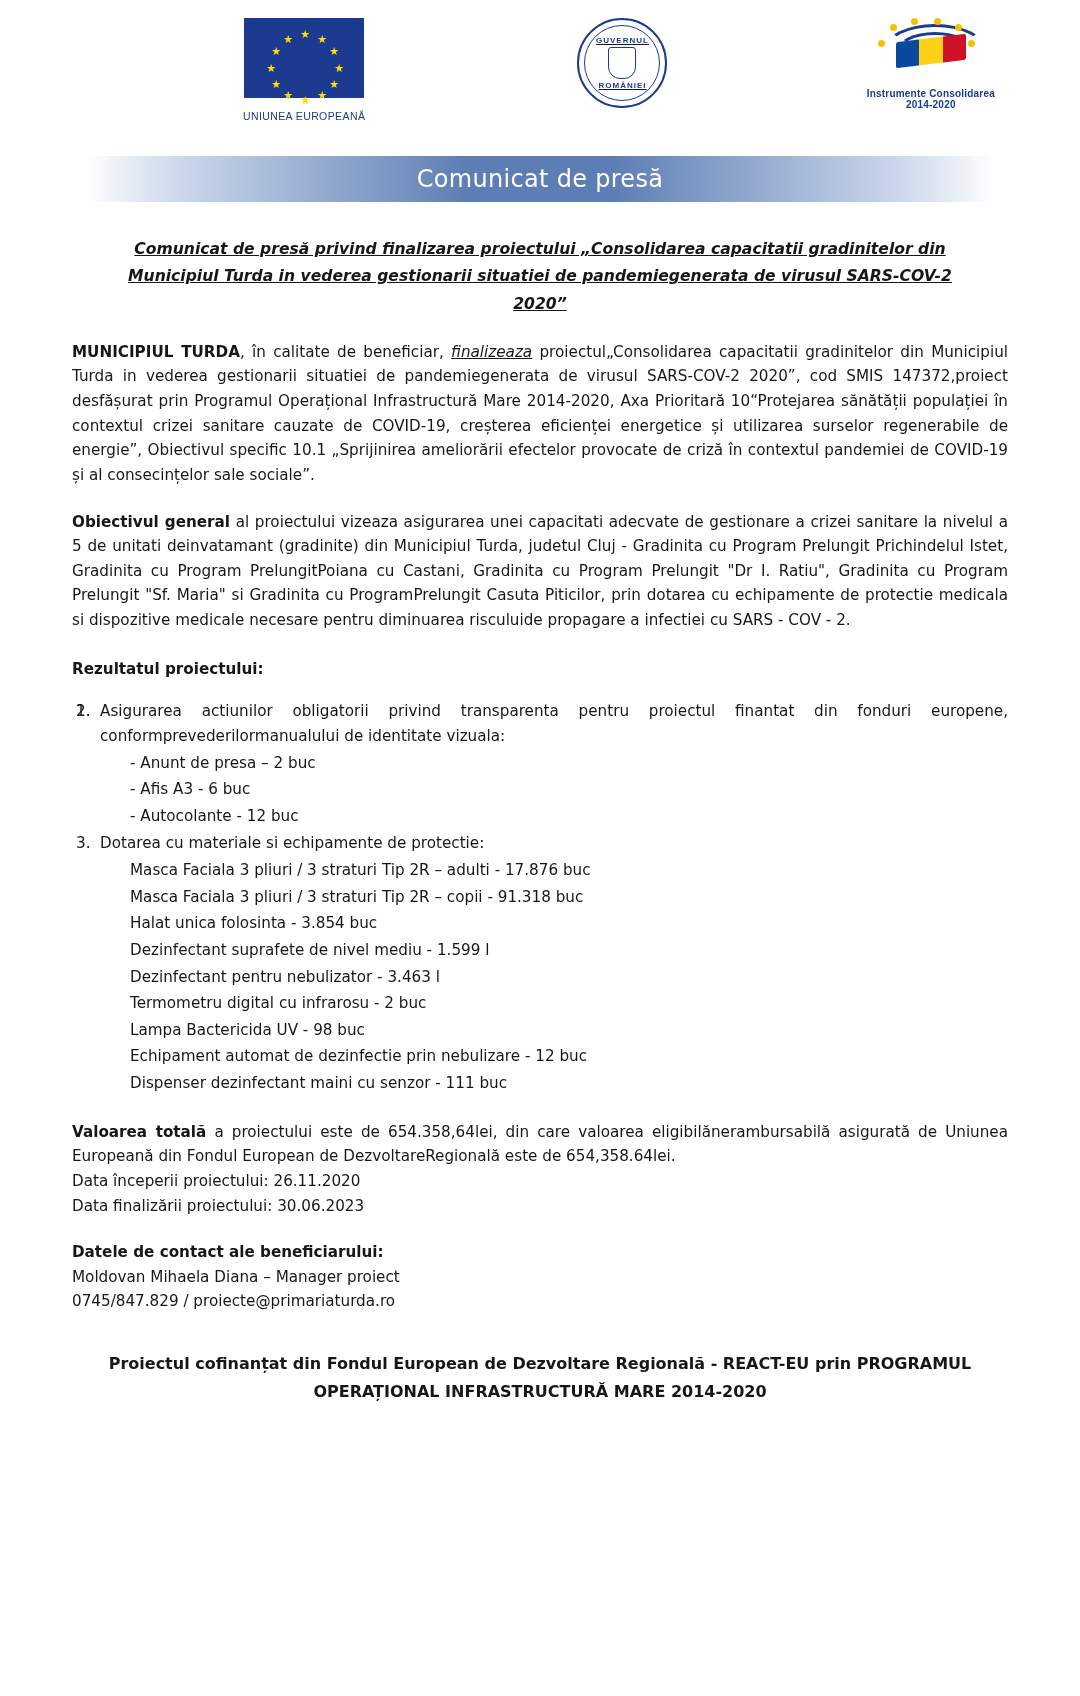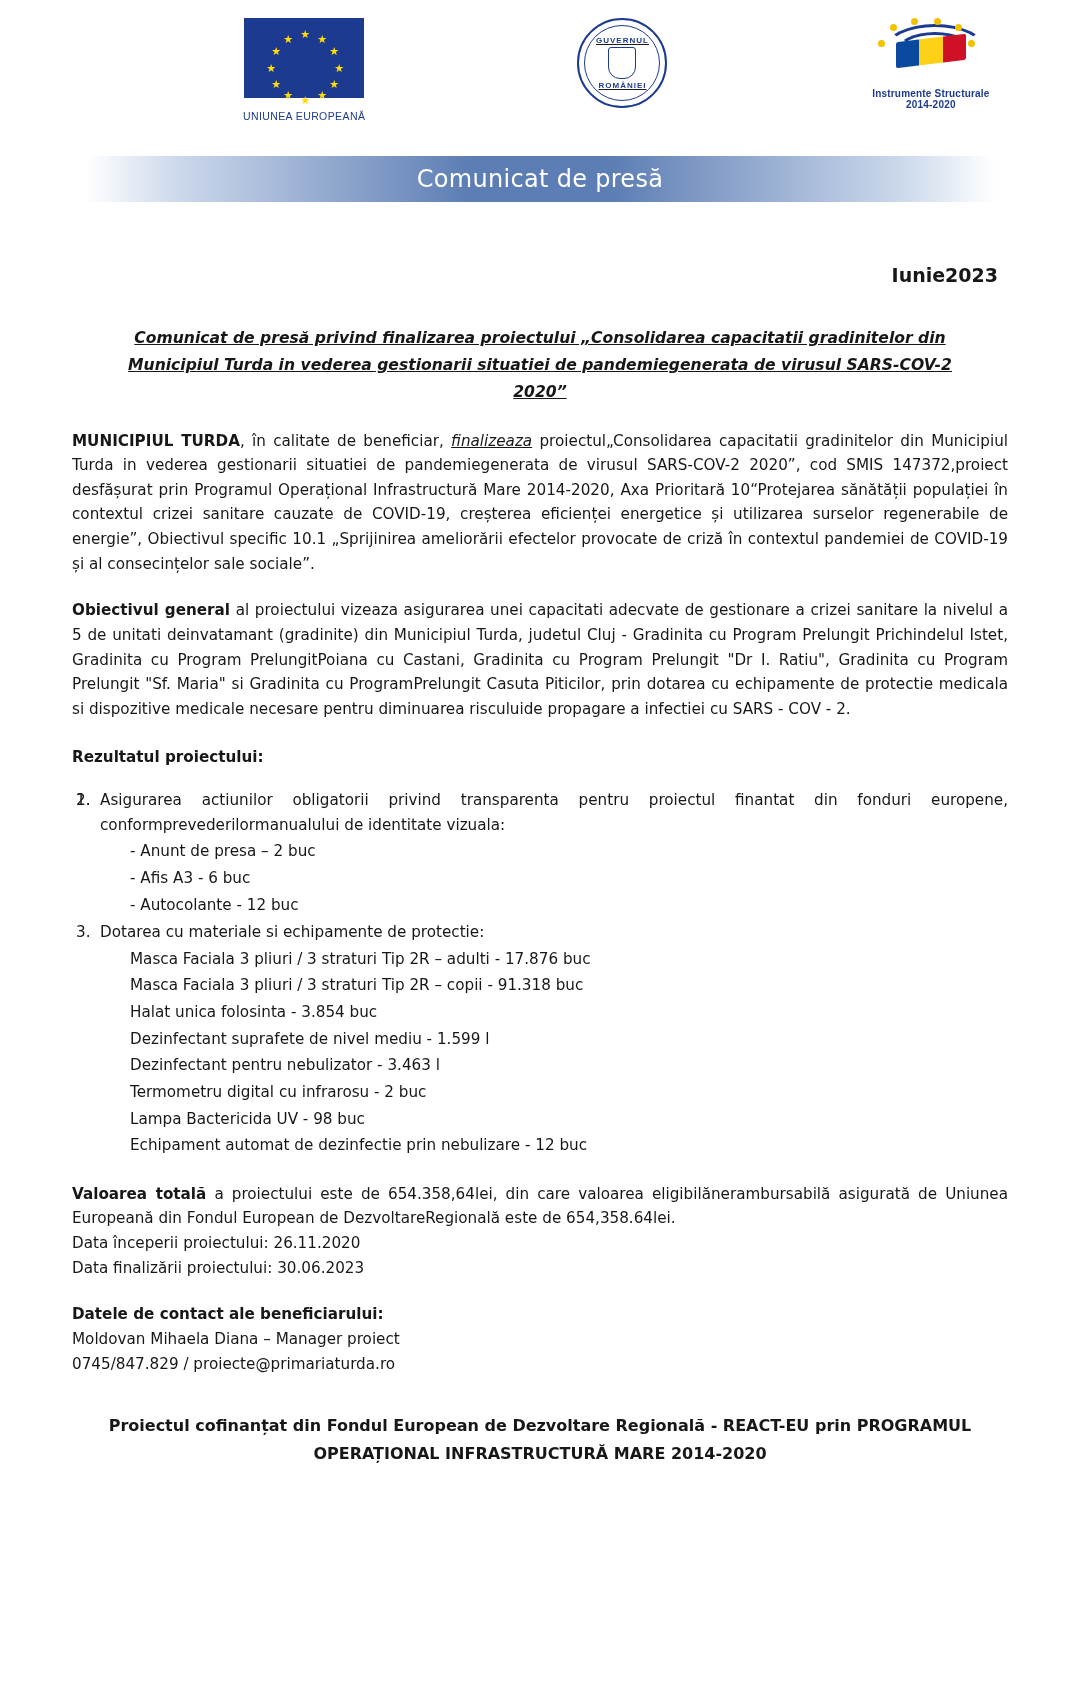--- a/index.html
+++ b/index.html
@@ -263,33 +263,32 @@
         <div class="is-arc" style="width:72px;height:34px;left:40px;top:14px;"></div>
         <div class="is-dot" style="left:22px;top:22px;"></div>
         <div class="is-dot" style="left:34px;top:6px;"></div>
         <div class="is-dot" style="left:55px;top:0px;"></div>
         <div class="is-dot" style="left:78px;top:0px;"></div>
         <div class="is-dot" style="left:99px;top:6px;"></div>
         <div class="is-dot" style="left:112px;top:22px;"></div>
         <div class="is-flag"></div>
       </div>
       <div class="is-caption">
-        <span>Instrumente Structurale</span>
+        <span>Instrumente Consolidarea</span>
         <span>2014-2020</span>
       </div>
     </div>
   </div>
 
   <div class="banner">
     <div class="banner-text">Comunicat de presă</div>
   </div>
 
   <div class="content">
 
-    <div class="date-line">Iunie2023</div>
 
     <div class="doc-title">
       <span>Comunicat de presă privind finalizarea proiectului „Consolidarea capacitatii gradinitelor din</span>
       <br>
       <span>Municipiul Turda in vederea gestionarii situatiei de pandemiegenerata de virusul SARS-COV-2 2020”</span>
     </div>
 
     <p class="para"><span class="b">MUNICIPIUL TURDA</span><span>, în calitate de beneficiar, </span><span class="u-i">finalizeaza</span><span> proiectul„Consolidarea capacitatii gradinitelor din Municipiul Turda in vederea gestionarii situatiei de pandemiegenerata de virusul SARS-COV-2 2020”, cod SMIS 147372,proiect desfășurat prin Programul Operațional Infrastructură Mare 2014-2020, Axa Prioritară 10“Protejarea sănătății populației în contextul crizei sanitare cauzate de COVID-19, creșterea eficienței energetice și utilizarea surselor regenerabile de energie”, Obiectivul specific 10.1 „Sprijinirea ameliorării efectelor provocate de criză în contextul pandemiei de COVID-19 și al consecințelor sale sociale”.</span></p>
 
     <p class="para"><span class="b">Obiectivul general</span><span> al proiectului vizeaza asigurarea unei capacitati adecvate de gestionare a crizei sanitare la nivelul a 5 de unitati deinvatamant (gradinite) din Municipiul Turda, judetul Cluj - Gradinita cu Program Prelungit Prichindelul Istet, Gradinita cu Program PrelungitPoiana cu Castani, Gradinita cu Program Prelungit "Dr I. Ratiu", Gradinita cu Program Prelungit "Sf. Maria" si Gradinita cu ProgramPrelungit Casuta Piticilor, prin dotarea cu echipamente de protectie medicala si dispozitive medicale necesare pentru diminuarea risculuide propagare a infectiei cu SARS - COV - 2.</span></p>
@@ -317,20 +316,21 @@
         <span>Dotarea cu materiale si echipamente de protectie:</span>
         <ul class="sub-list equip-list">
           <li>Masca Faciala 3 pliuri / 3 straturi Tip 2R – adulti - 17.876 buc</li>
           <li>Masca Faciala 3 pliuri / 3 straturi Tip 2R – copii - 91.318 buc</li>
           <li>Halat unica folosinta - 3.854 buc</li>
           <li>Dezinfectant suprafete de nivel mediu - 1.599 l</li>
           <li>Dezinfectant pentru nebulizator - 3.463 l</li>
           <li>Termometru digital cu infrarosu - 2 buc</li>
           <li>Lampa Bactericida UV - 98 buc</li>
           <li>Echipament automat de dezinfectie prin nebulizare - 12 buc</li>
+          <li>Dispenser dezinfectant maini cu senzor - 111 buc</li>
         </ul>
       </li>
     </ol>
 
     <div class="value-block">
       <span class="b">Valoarea totală</span><span> a proiectului este de 654.358,64lei, din care valoarea eligibilănerambursabilă asigurată de Uniunea Europeană din Fondul European de DezvoltareRegională este de 654,358.64lei.</span>
       <span class="ln">Data începerii proiectului: 26.11.2020</span>
       <span class="ln">Data finalizării proiectului: 30.06.2023</span>
     </div>
 

